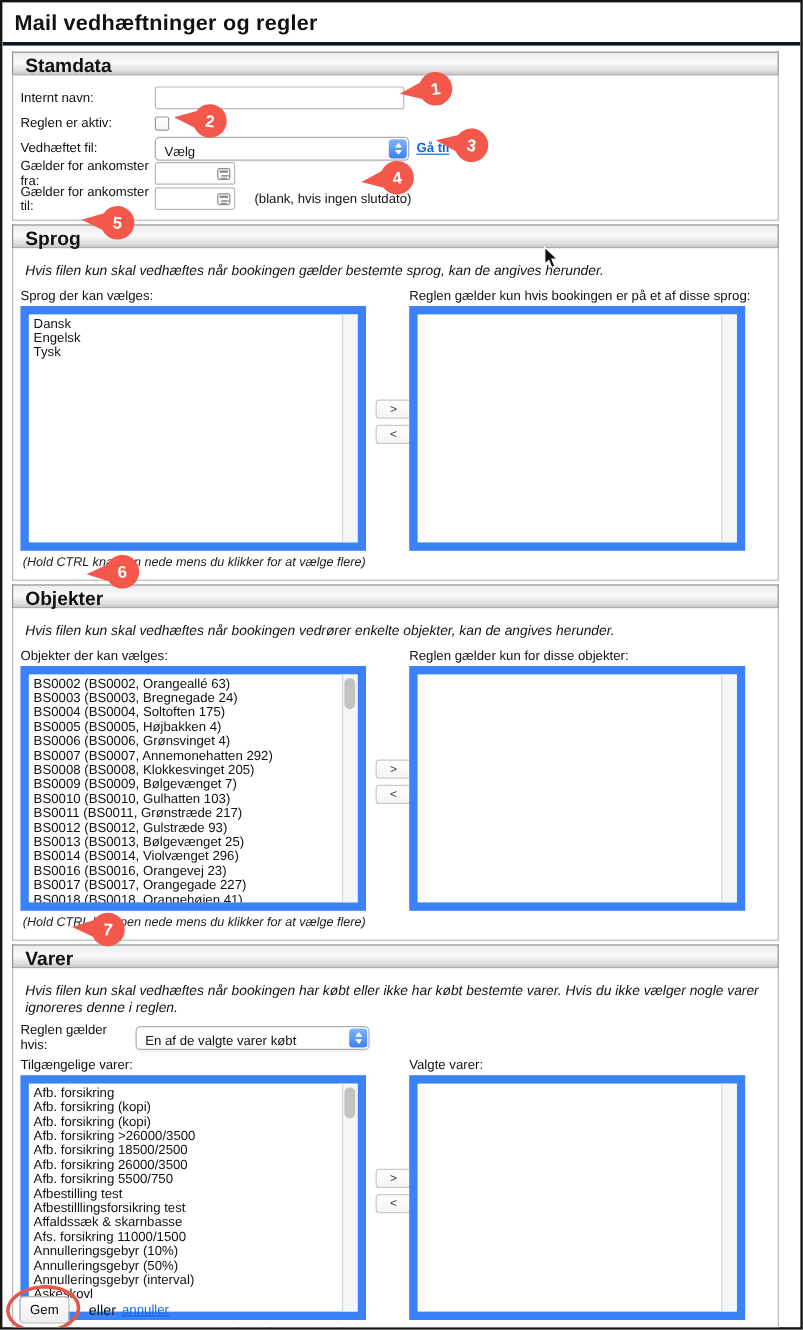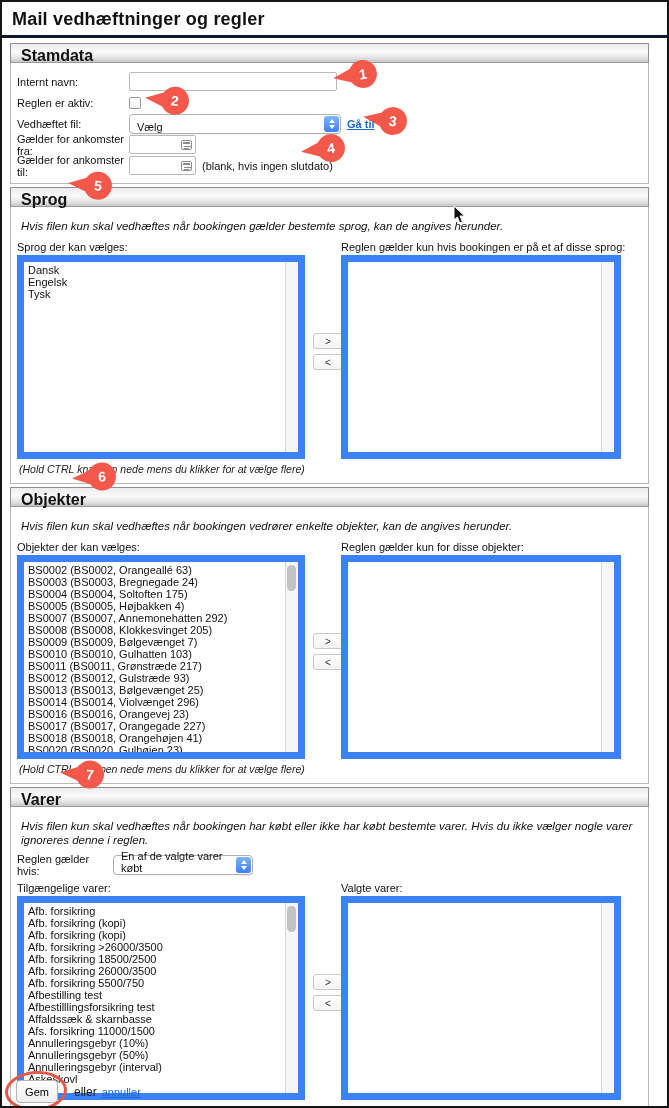--- a/index.html
+++ b/index.html
@@ -45,40 +45,40 @@
     background: linear-gradient(#fff,#f3f3f3);
     display: inline-block;
   }
   .select {
     height: 20px; border: 1px solid #b0b0b0; border-radius: 4px;
     background: #fff; display: inline-flex; align-items: flex-end;
     position: relative; font-size: 11px; padding: 0 22px 0 7px;
     box-shadow: 0 1px 1px rgba(0,0,0,.06);
   }
   .select-file { width: 212px; }
-  .select-rule { width: 140px; }
+  .select-rule { width: 195px; }
   .stepper {
     position: absolute; right: 1px; top: 1px; bottom: 1px; width: 15px;
     border-radius: 3px;
     background: linear-gradient(#7fb5fb,#3b7ff4);
     display: flex; flex-direction: column; align-items: center; justify-content: center; gap: 2px;
   }
   .tri-up { width:0;height:0;border-left:3px solid transparent;border-right:3px solid transparent;border-bottom:4px solid #fff; }
   .tri-down { width:0;height:0;border-left:3px solid transparent;border-right:3px solid transparent;border-top:4px solid #fff; }
   a.link { color: #1667d9; text-decoration: underline; font-size: 11px; cursor: pointer; }
   .goto { margin-left: 6px; font-weight: 600; }
   .date-input {
     width: 67px; height: 19px; border: 1px solid #b9b9b9; border-radius: 2px;
     background: #fff; display: inline-flex; align-items: center; justify-content: flex-end;
     padding-right: 3px;
   }
   .cal-icon { width: 11px; height: 10px; border: 1px solid #8c8c8c; border-radius: 2px; position: relative; background:#fff; }
   .cal-icon::before { content:""; position:absolute; left:1px; right:1px; top:1px; height:2px; background:#8c8c8c; }
   .cal-icon::after { content:""; position:absolute; left:2px; top:5px; width:5px; height:1px; box-shadow: 0 2px 0 #8c8c8c, 2px 0 0 #8c8c8c; background:#8c8c8c; }
-  .note { margin-left: 6px; font-size: 11px; }
+  .note { margin-left: 16px; font-size: 11px; }
   
   .list-body { padding: 10px 0 6px 6px; }
   .hint { font-style: italic; font-size: 11.5px; padding: 2px 10px 0 4px; line-height: 14px; }
   .col-labels { display: flex; font-size: 11px; margin-top: 8px; }
   .col-labels .l1 { width: 324px; flex: 0 0 324px; }
   .lists-row { display: flex; margin-top: 2px; position: relative; }
   .listbox {
     height: 204px; border: 7px solid #3b82f6; background: #fff;
     position: relative; overflow: hidden; padding: 2px 15px 0 0;
   }
@@ -212,20 +212,21 @@
     </div>
     <div class="lists-row">
       <div class="listbox left">
         <span class="scroll-track">
             <span class="scroll-thumb"></span>
           </span>
       <div class="option">BS0002 (BS0002, Orangeallé 63)</div>
           <div class="option">BS0003 (BS0003, Bregnegade 24)</div>
           <div class="option">BS0004 (BS0004, Soltoften 175)</div>
           <div class="option">BS0005 (BS0005, Højbakken 4)</div>
+          <div class="option">BS0006 (BS0006, Grønsvinget 4)</div>
           <div class="option">BS0007 (BS0007, Annemonehatten 292)</div>
           <div class="option">BS0008 (BS0008, Klokkesvinget 205)</div>
           <div class="option">BS0009 (BS0009, Bølgevænget 7)</div>
           <div class="option">BS0010 (BS0010, Gulhatten 103)</div>
           <div class="option">BS0011 (BS0011, Grønstræde 217)</div>
           <div class="option">BS0012 (BS0012, Gulstræde 93)</div>
           <div class="option">BS0013 (BS0013, Bølgevænget 25)</div>
           <div class="option">BS0014 (BS0014, Violvænget 296)</div>
           <div class="option">BS0016 (BS0016, Orangevej 23)</div>
           <div class="option">BS0017 (BS0017, Orangegade 227)</div>

